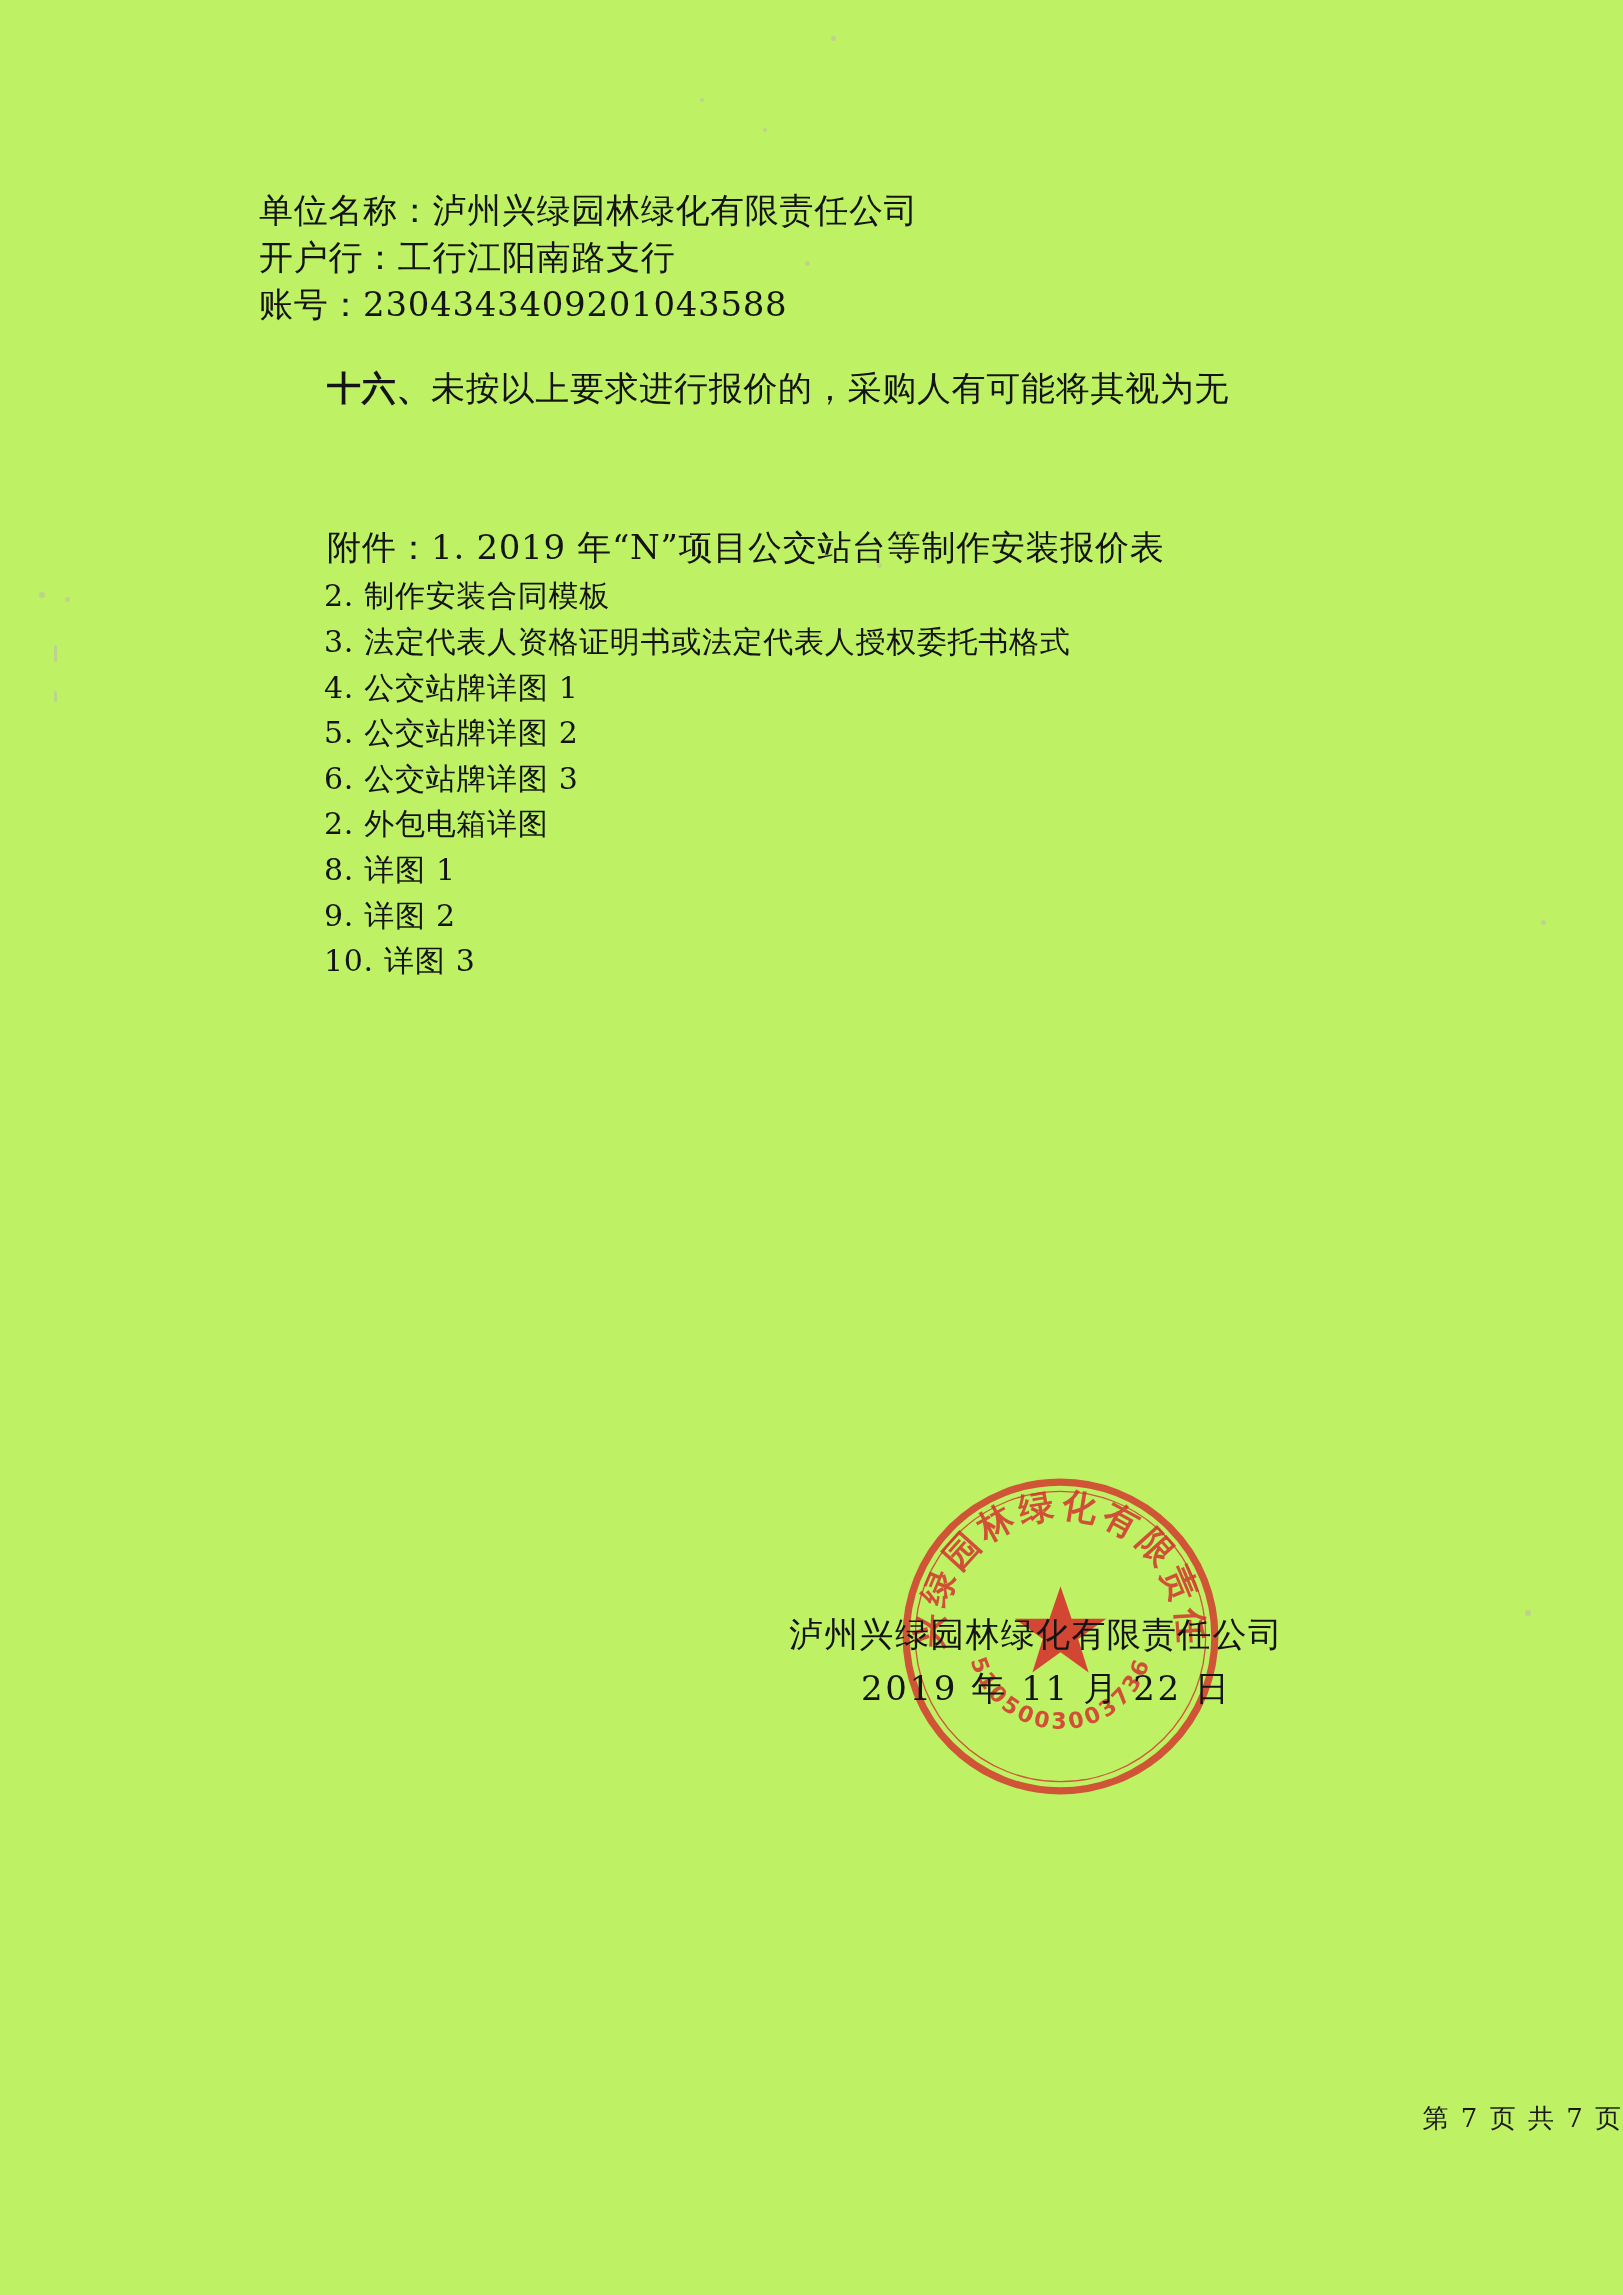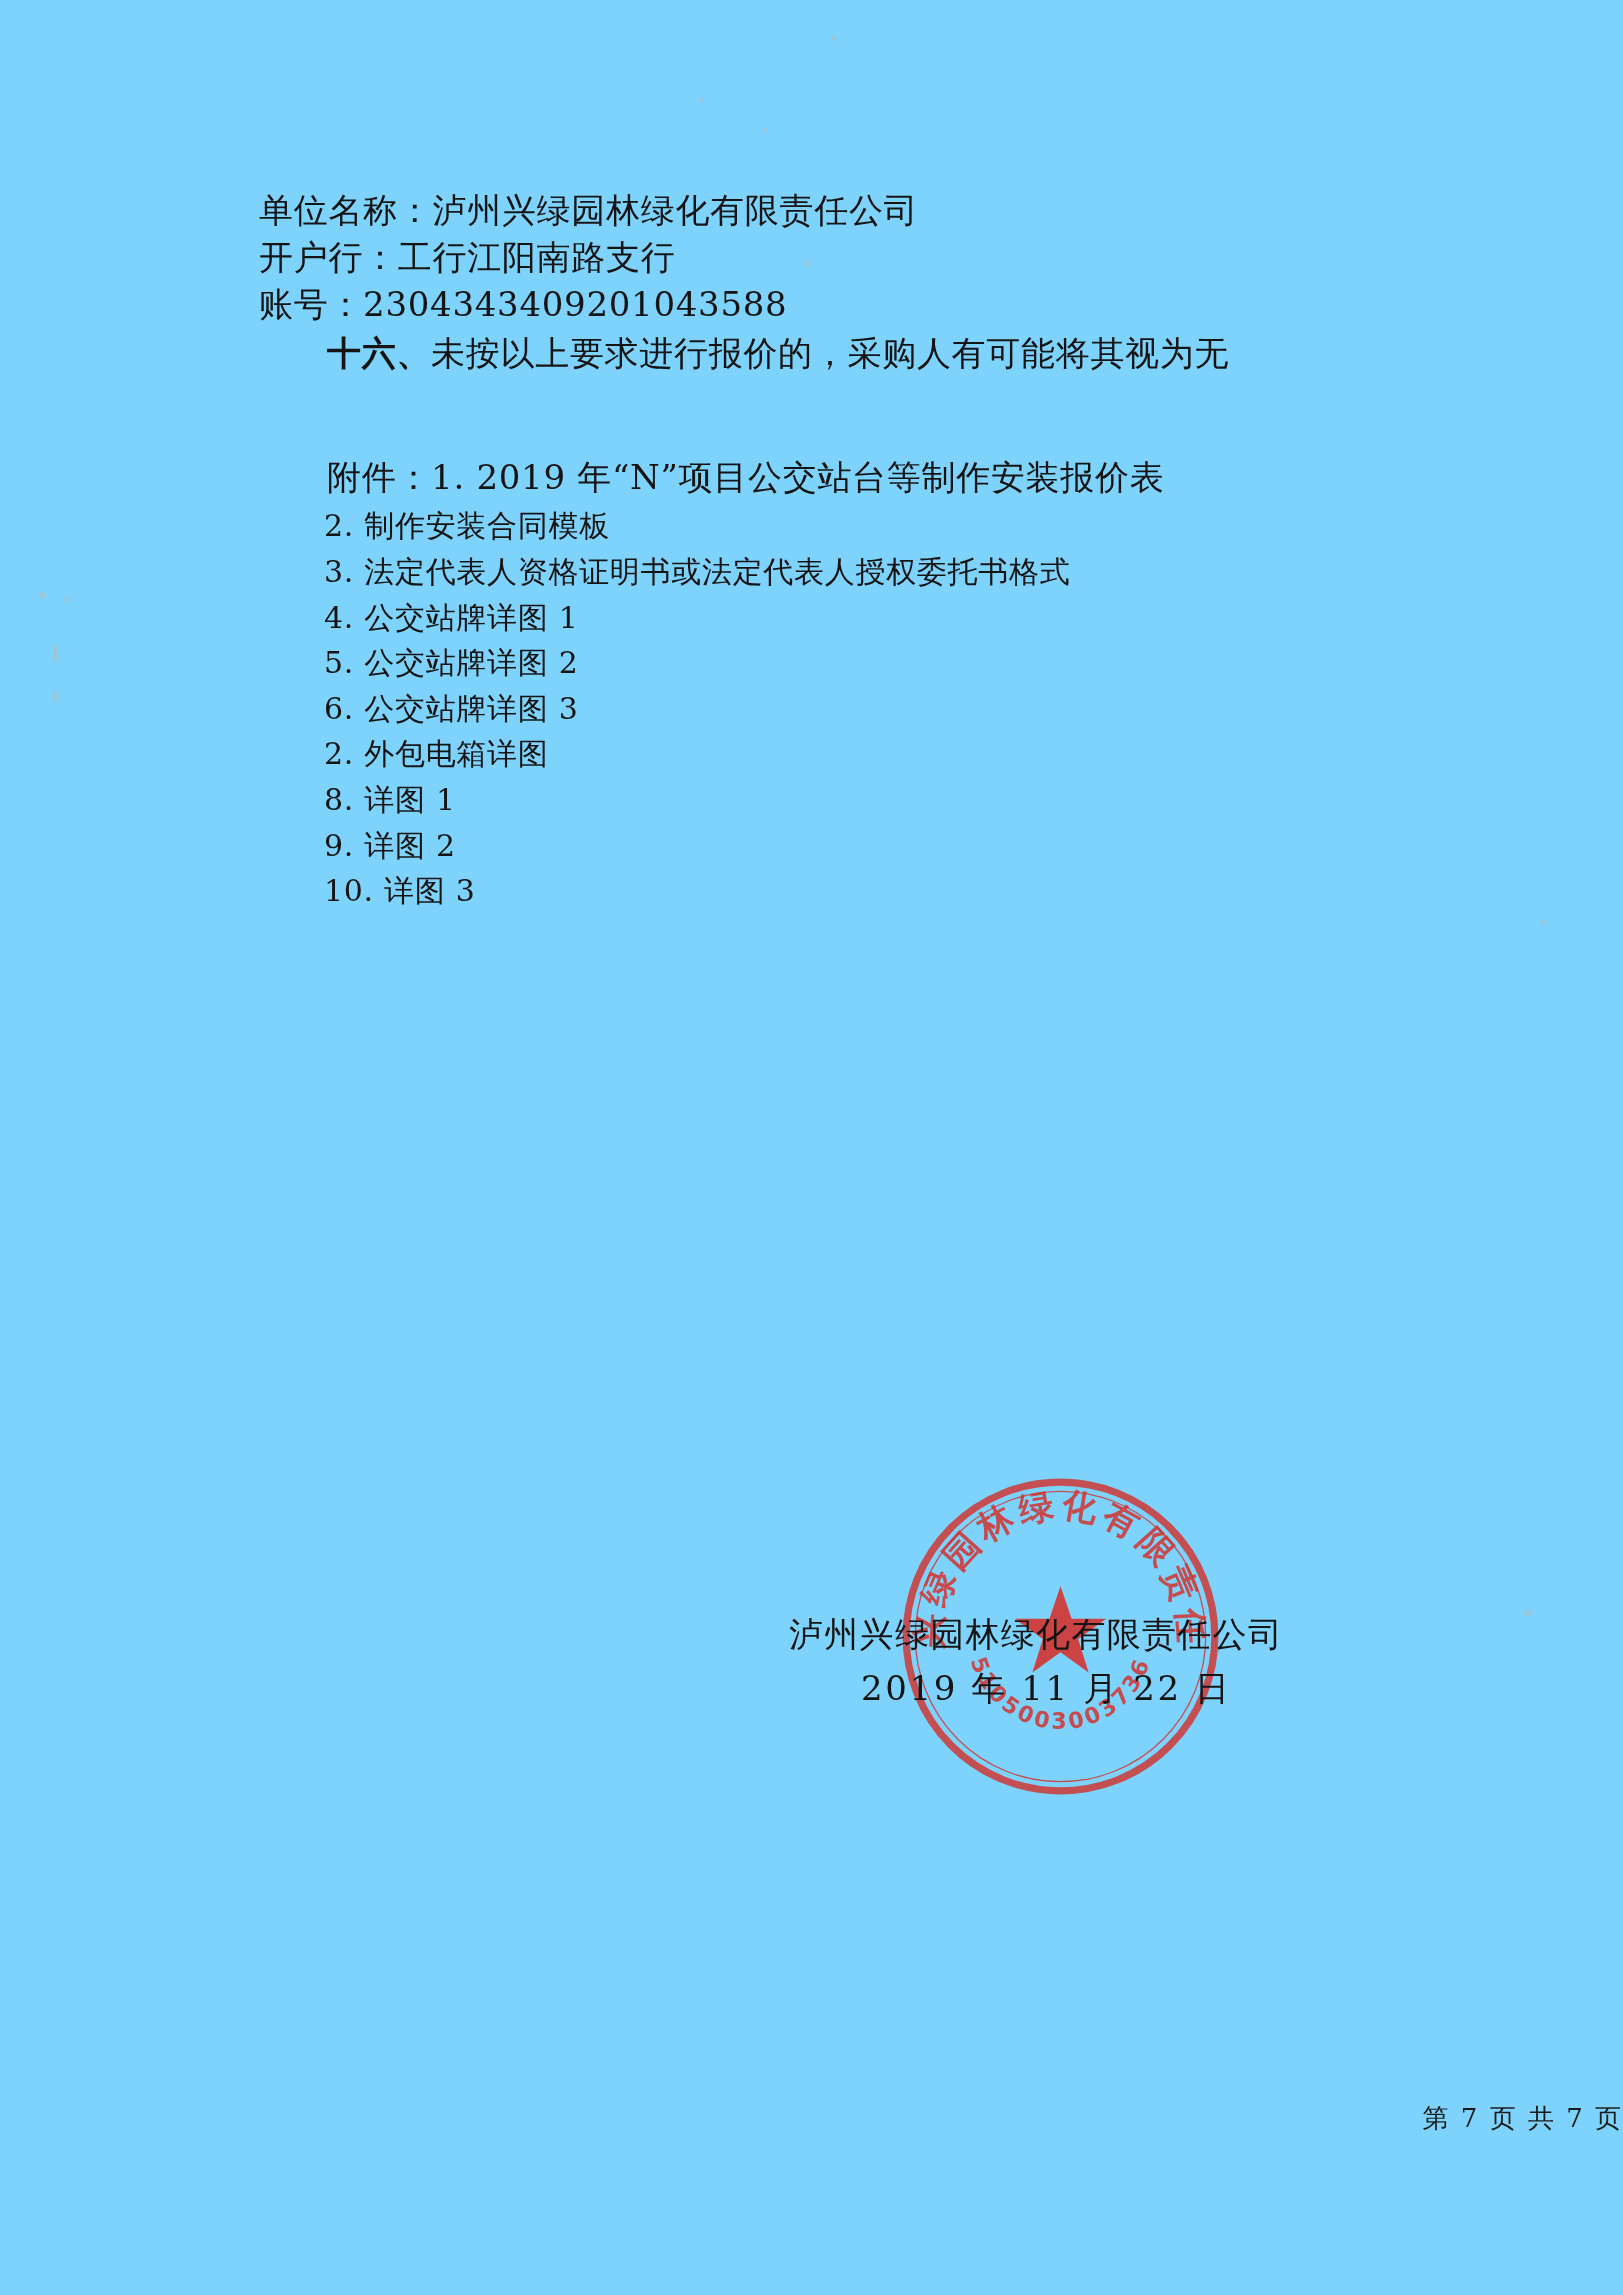--- a/index.html
+++ b/index.html
@@ -13,21 +13,21 @@
     position: relative;
     font-family: "DejaVu Serif", "Liberation Serif", serif;
     color: #141414;
     overflow: hidden;
   }
 
   
   .page {
     position: absolute;
     inset: 0;
-    background: #7dd3fc;
+    background: #bef264;
   }
 
   .content {
     position: absolute;
     left: 259px;
     top: 187px;
     width: 1126px;
   }
 
   .line {
@@ -38,20 +38,21 @@
   }
 
   .para {
     font-size: 34px;
     line-height: 1.52;
     letter-spacing: 0.7px;
   }
 
   .indent2 {
     text-indent: 68px;
+    margin-top: 35px;
   }
 
   .bold-lead {
     font-weight: bold;
   }
 
   .block-gap-lg { height: 73px; }
 
   .attach-head {
     font-size: 34px;

